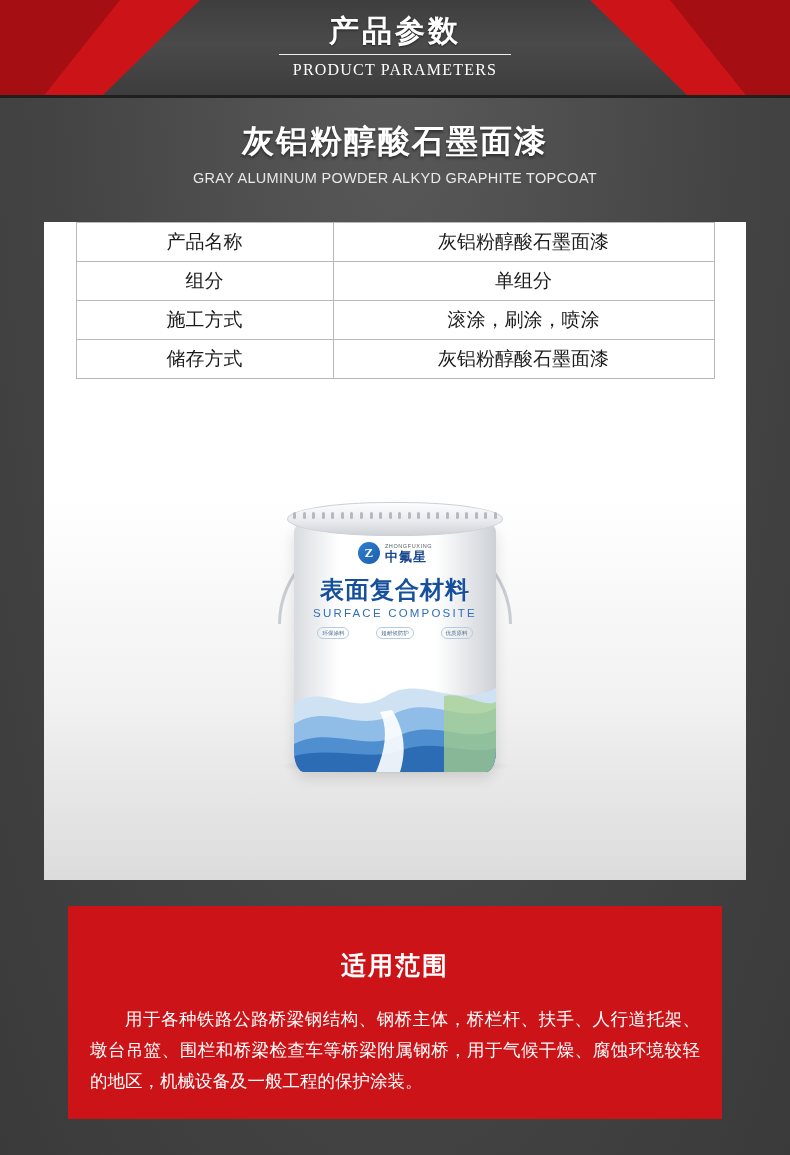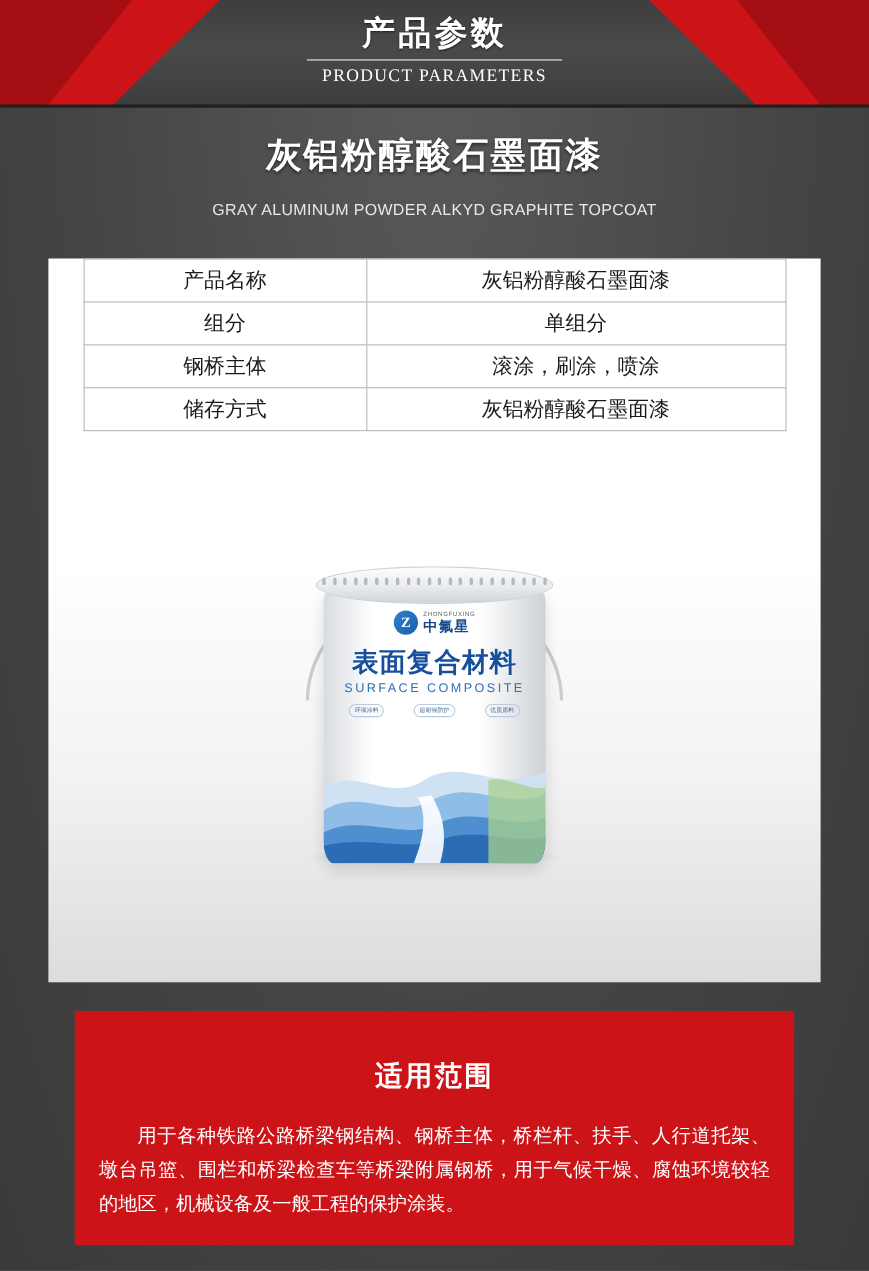--- a/index.html
+++ b/index.html
@@ -105,21 +105,21 @@
     font-size: 32px;
     font-weight: bold;
     letter-spacing: 2px;
     line-height: 42px;
     text-shadow: 0 2px 3px rgba(0,0,0,.5);
   }
   .title-en {
     font-size: 14.5px;
     color: #e8e8e8;
     letter-spacing: .3px;
-    margin-top: 20px;
+    margin-top: 7px;
     line-height: 18px;
   }
 
   
   .card {
     position: relative;
     margin: 21px 44px 0 44px;
     width: 702px;
     height: 658px;
     box-sizing: border-box;
@@ -355,21 +355,21 @@
       <tbody>
         <tr>
           <td class="k">产品名称</td>
           <td class="v">灰铝粉醇酸石墨面漆</td>
         </tr>
         <tr>
           <td class="k">组分</td>
           <td class="v">单组分</td>
         </tr>
         <tr>
-          <td class="k">钢桥主体</td>
+          <td class="k">施工方式</td>
           <td class="v">滚涂，刷涂，喷涂</td>
         </tr>
         <tr>
           <td class="k">储存方式</td>
           <td class="v">灰铝粉醇酸石墨面漆</td>
         </tr>
       </tbody>
     </table>
 
     <div class="bucket-wrap">

